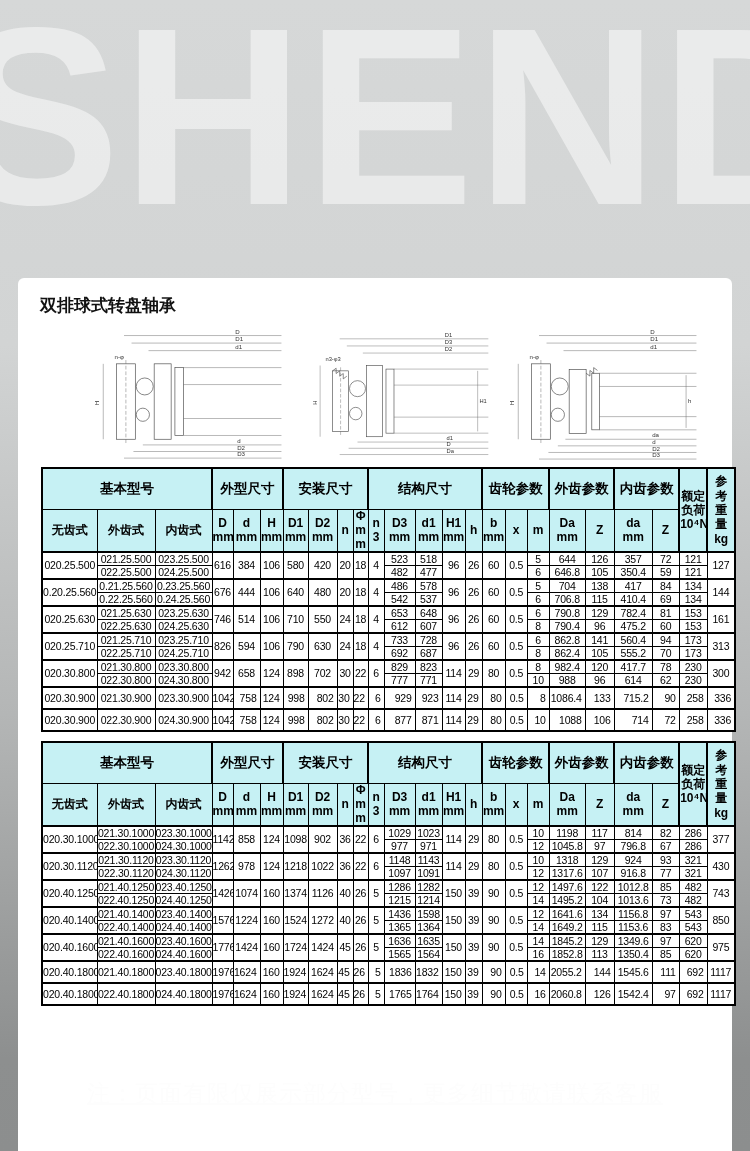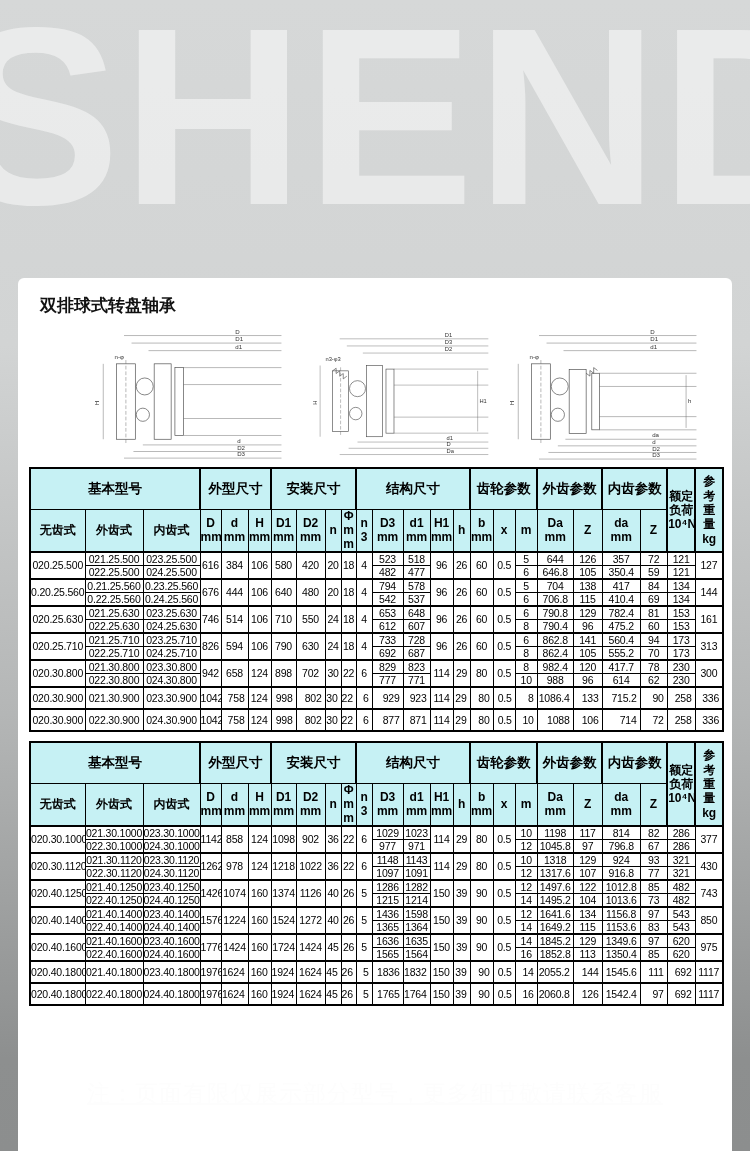--- a/index.html
+++ b/index.html
@@ -19,21 +19,21 @@
   .drawings{position:absolute;left:0;top:50px;width:714px;height:132px;}
   .fig{position:absolute;top:0;}
   .fig1{left:72px;} .fig2{left:295px;} .fig3{left:487px;}
   svg .ln{stroke:#4a4a4a;stroke-width:.7;fill:none;}
   svg .thin{stroke:#6a6a6a;stroke-width:.5;fill:none;}
   svg .dash{stroke:#6a6a6a;stroke-width:.5;stroke-dasharray:4 2;fill:none;}
   svg text{font-family:"Liberation Sans",sans-serif;font-size:6.5px;fill:#333;}
   .tbl-wrap1{position:absolute;left:11px;top:189px;}
   .tbl-wrap2{position:absolute;left:11px;top:463px;}
   table.spec{border-collapse:collapse;table-layout:fixed;width:692px;border:2px solid #000;
-    font-family:"Liberation Sans",sans-serif;color:#000;}
+    font-family:"Liberation Sans",sans-serif;color:#000;margin-left:12px;}
   table.spec th,table.spec td{border:1px solid #000;text-align:center;vertical-align:middle;
     padding:0;overflow:hidden;}
   table.spec th{background:#c6f1f4;font-weight:bold;}
   table.spec th.group{height:40px;font-size:13.5px;border-left:2px solid #000;border-right:2px solid #000;}
   table.spec tr.cols th{height:41px;font-size:12px;line-height:1.15;border-bottom:2px solid #000;}
   table.spec th.tall{font-size:12px;line-height:1.2;border-left:2px solid #000;}
   table.spec td{font-size:10.5px;height:12px;line-height:11px;letter-spacing:-0.2px;background:#fff;}
   table.spec tr.gstart td{border-top:2px solid #000;}
   table.spec tr.single td{height:20px;}
   table.spec tr.single td.r{text-align:right;padding-right:3px;}
@@ -268,21 +268,21 @@
               <td>0.21.25.560</td>
               <td>0.23.25.560</td>
               <td rowspan="2">676</td>
               <td rowspan="2">444</td>
               <td rowspan="2">106</td>
               <td rowspan="2">640</td>
               <td rowspan="2">480</td>
               <td rowspan="2">20</td>
               <td rowspan="2">18</td>
               <td rowspan="2">4</td>
-              <td>794</td>
+              <td>486</td>
               <td>578</td>
               <td rowspan="2">96</td>
               <td rowspan="2">26</td>
               <td rowspan="2">60</td>
               <td rowspan="2">0.5</td>
               <td>5</td>
               <td>704</td>
               <td>138</td>
               <td>417</td>
               <td>84</td>

